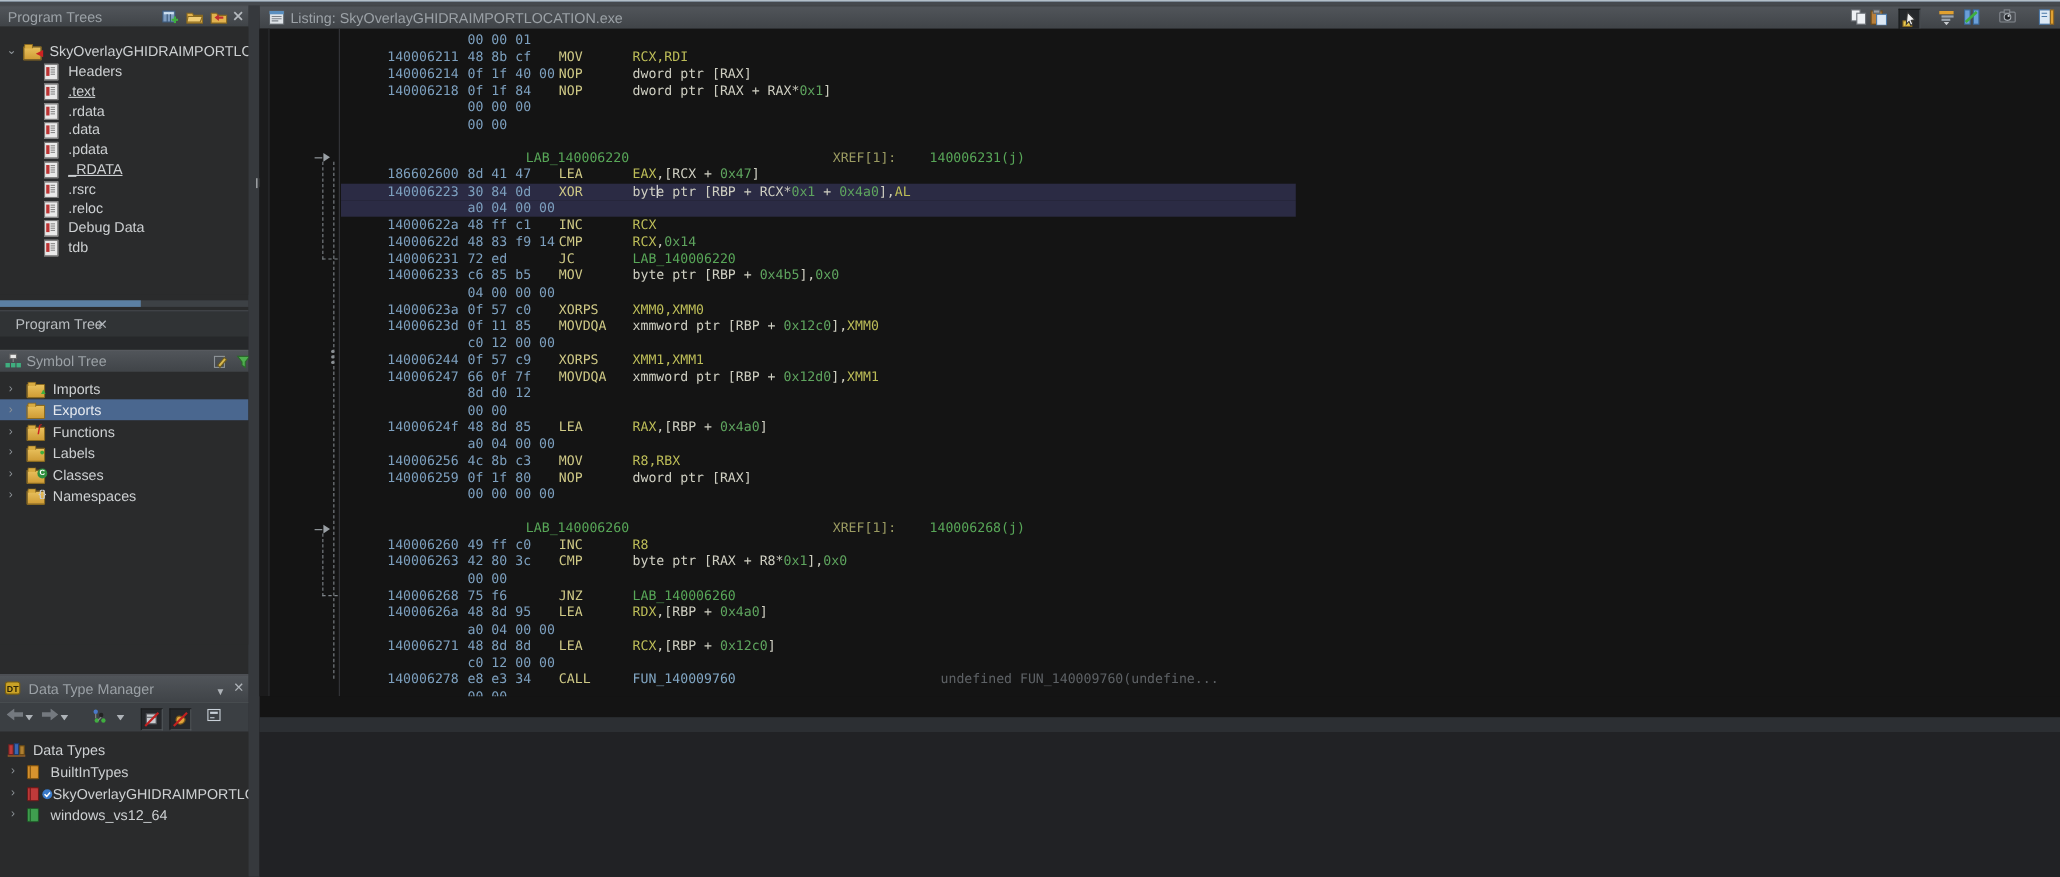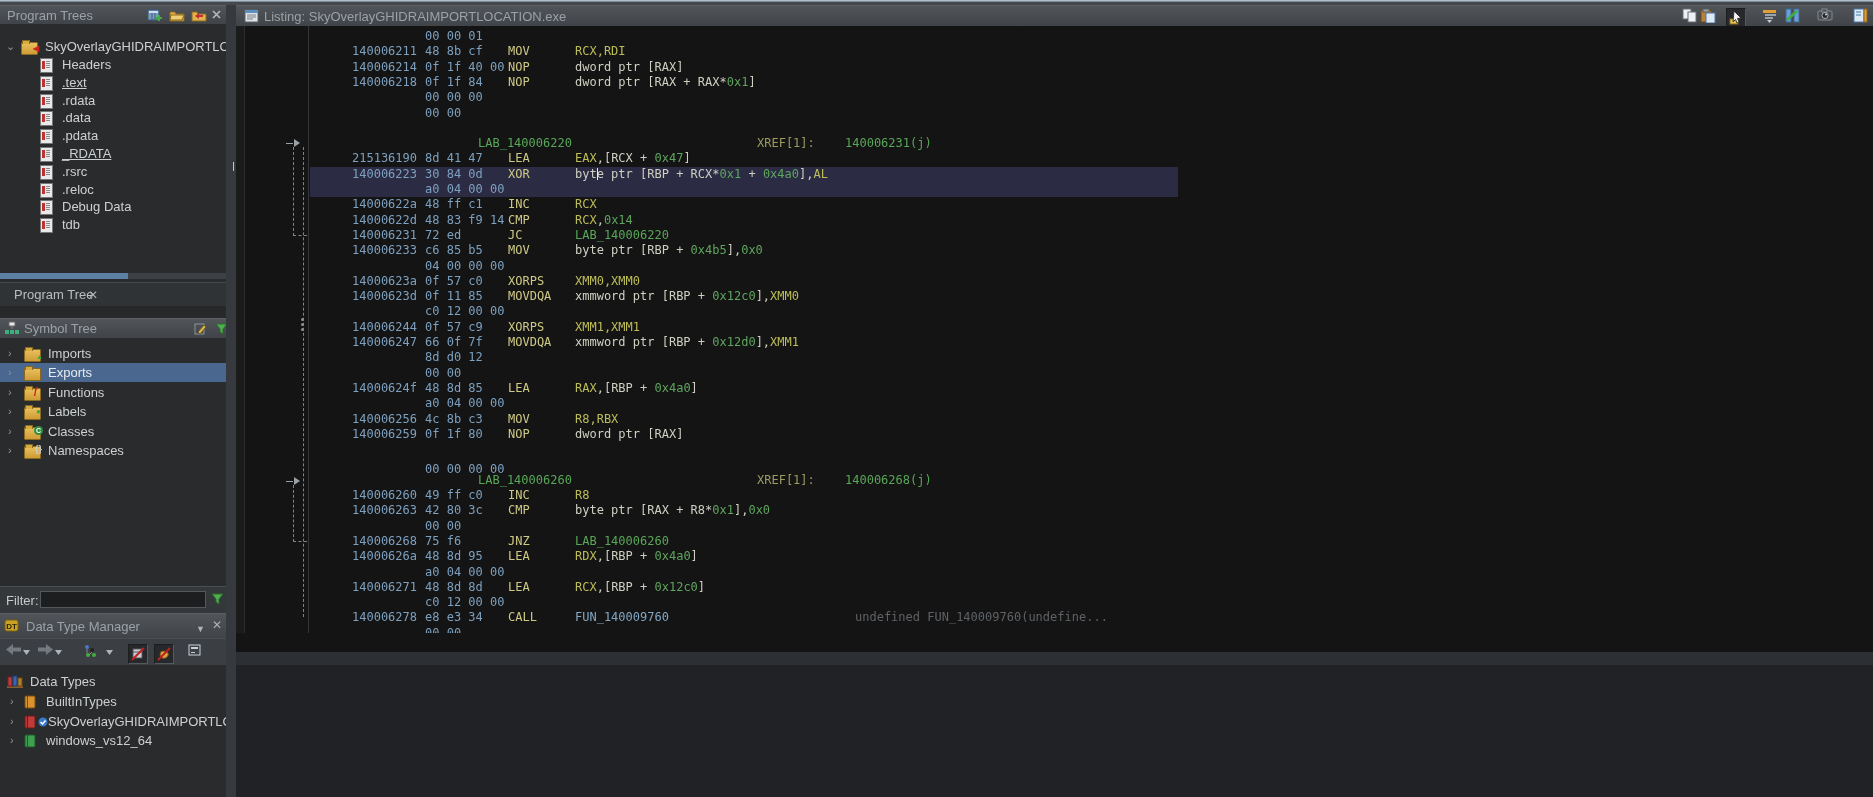--- a/index.html
+++ b/index.html
@@ -264,29 +264,20 @@
         <div class="trow " style="top:103px;height:19px;line-height:19px;">
       <span class="ic chev" style="left:8px;top:4px;">›</span>
       <span class="ic" style="left:24px;top:5px;">
             <span class="folder" style="position:relative;display:block;"></span>
           </span>
       <span class="ovl" style="left:35px;top:4px;color:#c8ccd0;font-size:9px;">{}</span>
       <span class="lbl" style="left:48px;">Namespaces</span>
         </div>
       </div>
 
-    <div id="filter-row" class="abs">
-      <span style="position:absolute;left:6px;top:6px;color:#c6c9cc;font-size:13px;">Filter:</span>
-      <input id="filter-input" value="" style="">
-      <span id="filter-cfg" style="position:absolute;left:211px;top:5px;">
-          <svg width="14" height="14" viewBox="0 0 14 14" xmlns="http://www.w3.org/2000/svg">
-            <path d="M1 2 h11 l-4 5 v5 l-3 -2 v-3 z" fill="#4fae4f" stroke="#2a6a2a"></path>
-          </svg>
-        </span>
-    </div>
 
     <div class="abs panel-head" style="left:0;top:608px;width:226px;height:25px;">
       <span class="ic" style="left:4px;top:4px;">
           <svg width="15" height="14" viewBox="0 0 15 14" xmlns="http://www.w3.org/2000/svg">
             <rect x="1" y="2" width="13" height="11" rx="2" fill="#c9a227" stroke="#7a5f10"></rect>
             <text x="7.5" y="11" font-size="8" font-family="Liberation Sans" font-weight="bold" fill="#2d2408" text-anchor="middle">DT</text>
           </svg>
         </span>
       <span class="panel-title" style="left:26px;top:3px;">Data Type Manager</span>
       <span style="position:absolute;left:196px;top:6px;color:#aeb3b8;font-size:9px;">▼</span>
@@ -480,40 +471,40 @@
       <div class="dashh" style="left:57px;top:515px;width:14px;"></div>
       <div class="dots3" style="left:65px;top:292px;"></div>
       <div id="lrows">
           <div class="lrow" style="top:3px;"><span class="fld f-bytes">00 00 01</span></div>
           <div class="lrow" style="top:18.3px;"><span class="fld f-addr">140006211</span><span class="fld f-bytes">48 8b cf</span><span class="fld f-mn">MOV</span><span class="fld f-ops"><span class="tok-r">RCX,RDI</span></span></div>
           <div class="lrow" style="top:33.6px;"><span class="fld f-addr">140006214</span><span class="fld f-bytes">0f 1f 40 00</span><span class="fld f-mn">NOP</span><span class="fld f-ops"><span class="tok-t">dword ptr [RAX]</span></span></div>
           <div class="lrow" style="top:48.900000000000006px;"><span class="fld f-addr">140006218</span><span class="fld f-bytes">0f 1f 84</span><span class="fld f-mn">NOP</span><span class="fld f-ops"><span class="tok-t">dword ptr [RAX + RAX*</span><span class="tok-c">0x1</span><span class="tok-t">]</span></span></div>
           <div class="lrow" style="top:64.2px;"><span class="fld f-bytes">00 00 00</span></div>
           <div class="lrow" style="top:79.5px;"><span class="fld f-bytes">00 00</span></div>
           <div class="lrow" style="top:110.10000000000001px;"><span class="fld f-lab">LAB_140006220</span><span class="fld f-xl">XREF[1]:</span><span class="fld f-xv">140006231(j)</span></div>
-          <div class="lrow" style="top:125.4px;"><span class="fld f-addr">215136190</span><span class="fld f-bytes">8d 41 47</span><span class="fld f-mn">LEA</span><span class="fld f-ops"><span class="tok-r">EAX</span><span class="tok-t">,[RCX + </span><span class="tok-c">0x47</span><span class="tok-t">]</span></span></div>
+          <div class="lrow" style="top:125.4px;"><span class="fld f-addr">186602600</span><span class="fld f-bytes">8d 41 47</span><span class="fld f-mn">LEA</span><span class="fld f-ops"><span class="tok-r">EAX</span><span class="tok-t">,[RCX + </span><span class="tok-c">0x47</span><span class="tok-t">]</span></span></div>
           <div class="lrow" style="top:140.70000000000002px;"><span class="selband"></span><span class="fld f-addr">140006223</span><span class="fld f-bytes">30 84 0d</span><span class="fld f-mn">XOR</span><span class="fld f-ops"><span class="tok-t">byte ptr [RBP + RCX*</span><span class="tok-c">0x1</span><span class="tok-t"> + </span><span class="tok-c">0x4a0</span><span class="tok-t">],</span><span class="tok-r">AL</span></span><span class="caret"></span></div>
           <div class="lrow" style="top:156px;"><span class="selband"></span><span class="fld f-bytes">a0 04 00 00</span></div>
           <div class="lrow" style="top:171.3px;"><span class="fld f-addr">14000622a</span><span class="fld f-bytes">48 ff c1</span><span class="fld f-mn">INC</span><span class="fld f-ops"><span class="tok-r">RCX</span></span></div>
           <div class="lrow" style="top:186.60000000000002px;"><span class="fld f-addr">14000622d</span><span class="fld f-bytes">48 83 f9 14</span><span class="fld f-mn">CMP</span><span class="fld f-ops"><span class="tok-r">RCX</span><span class="tok-t">,</span><span class="tok-c">0x14</span></span></div>
           <div class="lrow" style="top:201.9px;"><span class="fld f-addr">140006231</span><span class="fld f-bytes">72 ed</span><span class="fld f-mn">JC</span><span class="fld f-ops"><span class="tok-l">LAB_140006220</span></span></div>
           <div class="lrow" style="top:217.20000000000002px;text-align:center;"><span class="fld f-addr">140006233</span><span class="fld f-bytes">c6 85 b5</span><span class="fld f-mn">MOV</span><span class="fld f-ops"><span class="tok-t">byte ptr [RBP + </span><span class="tok-c">0x4b5</span><span class="tok-t">],</span><span class="tok-c">0x0</span></span></div>
           <div class="lrow" style="top:232.5px;"><span class="fld f-bytes">04 00 00 00</span></div>
           <div class="lrow" style="top:247.8px;"><span class="fld f-addr">14000623a</span><span class="fld f-bytes">0f 57 c0</span><span class="fld f-mn">XORPS</span><span class="fld f-ops"><span class="tok-r">XMM0,XMM0</span></span></div>
           <div class="lrow" style="top:263.1px;"><span class="fld f-addr">14000623d</span><span class="fld f-bytes">0f 11 85</span><span class="fld f-mn">MOVDQA</span><span class="fld f-ops"><span class="tok-t">xmmword ptr [RBP + </span><span class="tok-c">0x12c0</span><span class="tok-t">],</span><span class="tok-r">XMM0</span></span></div>
           <div class="lrow" style="top:278.40000000000003px;"><span class="fld f-bytes">c0 12 00 00</span></div>
           <div class="lrow" style="top:293.7px;"><span class="fld f-addr">140006244</span><span class="fld f-bytes">0f 57 c9</span><span class="fld f-mn">XORPS</span><span class="fld f-ops"><span class="tok-r">XMM1,XMM1</span></span></div>
           <div class="lrow" style="top:309px;"><span class="fld f-addr">140006247</span><span class="fld f-bytes">66 0f 7f</span><span class="fld f-mn">MOVDQA</span><span class="fld f-ops"><span class="tok-t">xmmword ptr [RBP + </span><span class="tok-c">0x12d0</span><span class="tok-t">],</span><span class="tok-r">XMM1</span></span></div>
           <div class="lrow" style="top:324.3px;"><span class="fld f-bytes">8d d0 12</span></div>
           <div class="lrow" style="top:339.6px;"><span class="fld f-bytes">00 00</span></div>
           <div class="lrow" style="top:354.90000000000003px;"><span class="fld f-addr">14000624f</span><span class="fld f-bytes">48 8d 85</span><span class="fld f-mn">LEA</span><span class="fld f-ops"><span class="tok-r">RAX</span><span class="tok-t">,[RBP + </span><span class="tok-c">0x4a0</span><span class="tok-t">]</span></span></div>
           <div class="lrow" style="top:370.20000000000005px;"><span class="fld f-bytes">a0 04 00 00</span></div>
           <div class="lrow" style="top:385.5px;"><span class="fld f-addr">140006256</span><span class="fld f-bytes">4c 8b c3</span><span class="fld f-mn">MOV</span><span class="fld f-ops"><span class="tok-r">R8,RBX</span></span></div>
           <div class="lrow" style="top:400.8px;text-align:center;"><span class="fld f-addr">140006259</span><span class="fld f-bytes">0f 1f 80</span><span class="fld f-mn">NOP</span><span class="fld f-ops"><span class="tok-t">dword ptr [RAX]</span></span></div>
-          <div class="lrow" style="top:416.1px;margin-top:20px;"><span class="fld f-bytes">00 00 00 00</span></div>
+          <div class="lrow" style="top:416.1px;"><span class="fld f-bytes">00 00 00 00</span></div>
           <div class="lrow" style="top:446.70000000000005px;"><span class="fld f-lab">LAB_140006260</span><span class="fld f-xl">XREF[1]:</span><span class="fld f-xv">140006268(j)</span></div>
           <div class="lrow" style="top:462px;"><span class="fld f-addr">140006260</span><span class="fld f-bytes">49 ff c0</span><span class="fld f-mn">INC</span><span class="fld f-ops"><span class="tok-r">R8</span></span></div>
           <div class="lrow" style="top:477.3px;"><span class="fld f-addr">140006263</span><span class="fld f-bytes">42 80 3c</span><span class="fld f-mn">CMP</span><span class="fld f-ops"><span class="tok-t">byte ptr [RAX + R8*</span><span class="tok-c">0x1</span><span class="tok-t">],</span><span class="tok-c">0x0</span></span></div>
           <div class="lrow" style="top:492.6px;"><span class="fld f-bytes">00 00</span></div>
           <div class="lrow" style="top:507.90000000000003px;"><span class="fld f-addr">140006268</span><span class="fld f-bytes">75 f6</span><span class="fld f-mn">JNZ</span><span class="fld f-ops"><span class="tok-l">LAB_140006260</span></span></div>
           <div class="lrow" style="top:523.2px;"><span class="fld f-addr">14000626a</span><span class="fld f-bytes">48 8d 95</span><span class="fld f-mn">LEA</span><span class="fld f-ops"><span class="tok-r">RDX</span><span class="tok-t">,[RBP + </span><span class="tok-c">0x4a0</span><span class="tok-t">]</span></span></div>
           <div class="lrow" style="top:538.5px;"><span class="fld f-bytes">a0 04 00 00</span></div>
           <div class="lrow" style="top:553.8000000000001px;"><span class="fld f-addr">140006271</span><span class="fld f-bytes">48 8d 8d</span><span class="fld f-mn">LEA</span><span class="fld f-ops"><span class="tok-r">RCX</span><span class="tok-t">,[RBP + </span><span class="tok-c">0x12c0</span><span class="tok-t">]</span></span></div>
           <div class="lrow" style="top:569.1px;"><span class="fld f-bytes">c0 12 00 00</span></div>
           <div class="lrow" style="top:584.4px;"><span class="fld f-addr">140006278</span><span class="fld f-bytes">e8 e3 34</span><span class="fld f-mn">CALL</span><span class="fld f-ops"><span class="tok-f">FUN_140009760</span></span><span class="fld f-cmt">undefined FUN_140009760(undefine...</span></div>

